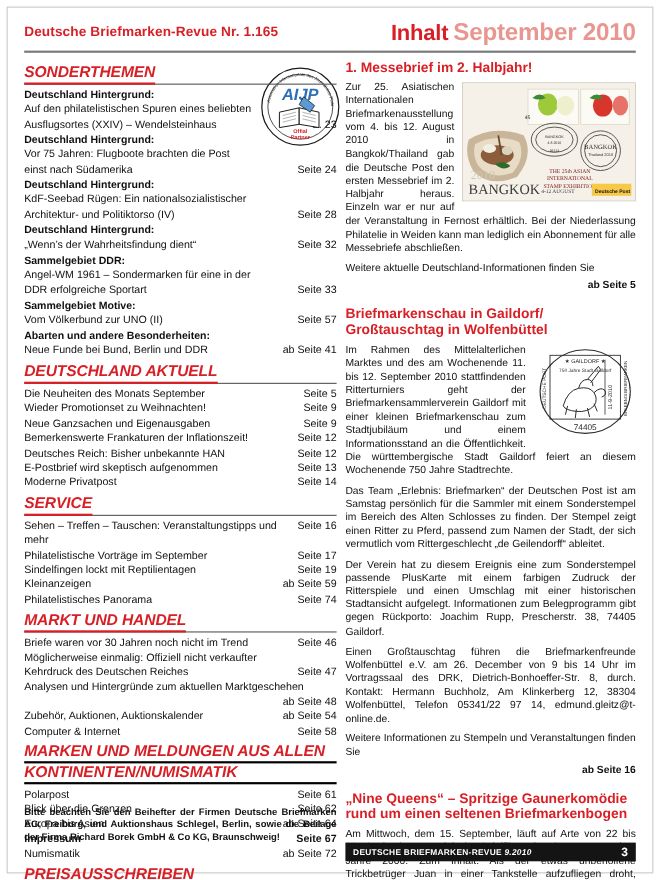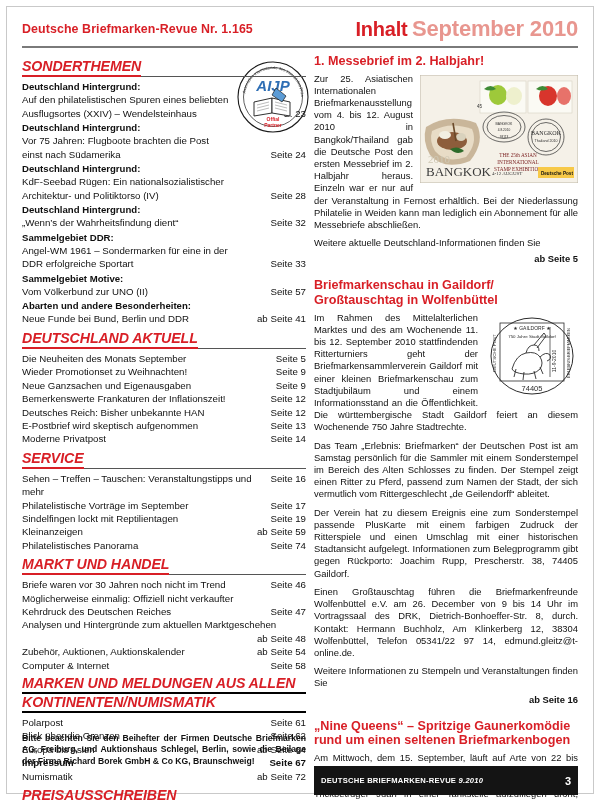--- a/index.html
+++ b/index.html
@@ -217,21 +217,21 @@
     display: block;
     clear: both;
   }
 
   
   .footer {
     position: absolute;
     left: 314px;
     top: 766px;
     width: 264px;
-    height: 29px;
+    height: 17px;
     background: #141414;
     display: flex;
     align-items: center;
     justify-content: space-between;
     padding: 0 7px;
     box-sizing: border-box;
   }
   .footer .f-left {
     color: #ffffff;
     font-size: 7.6px;

